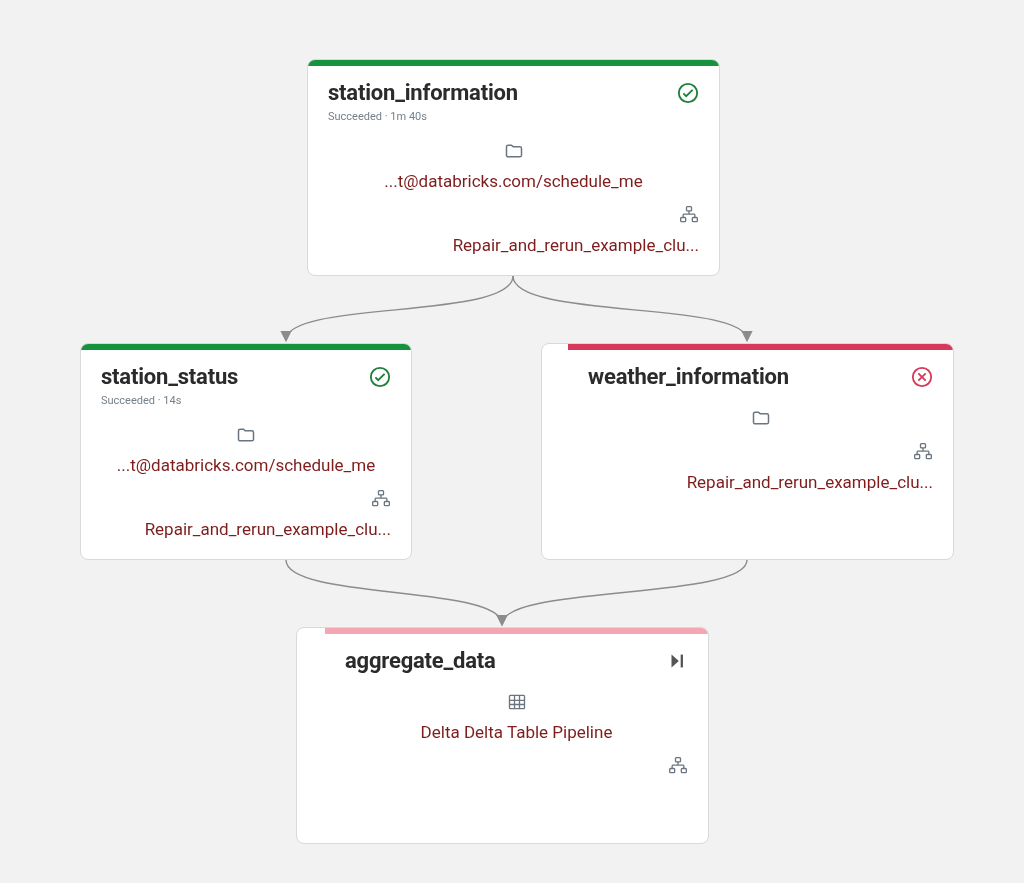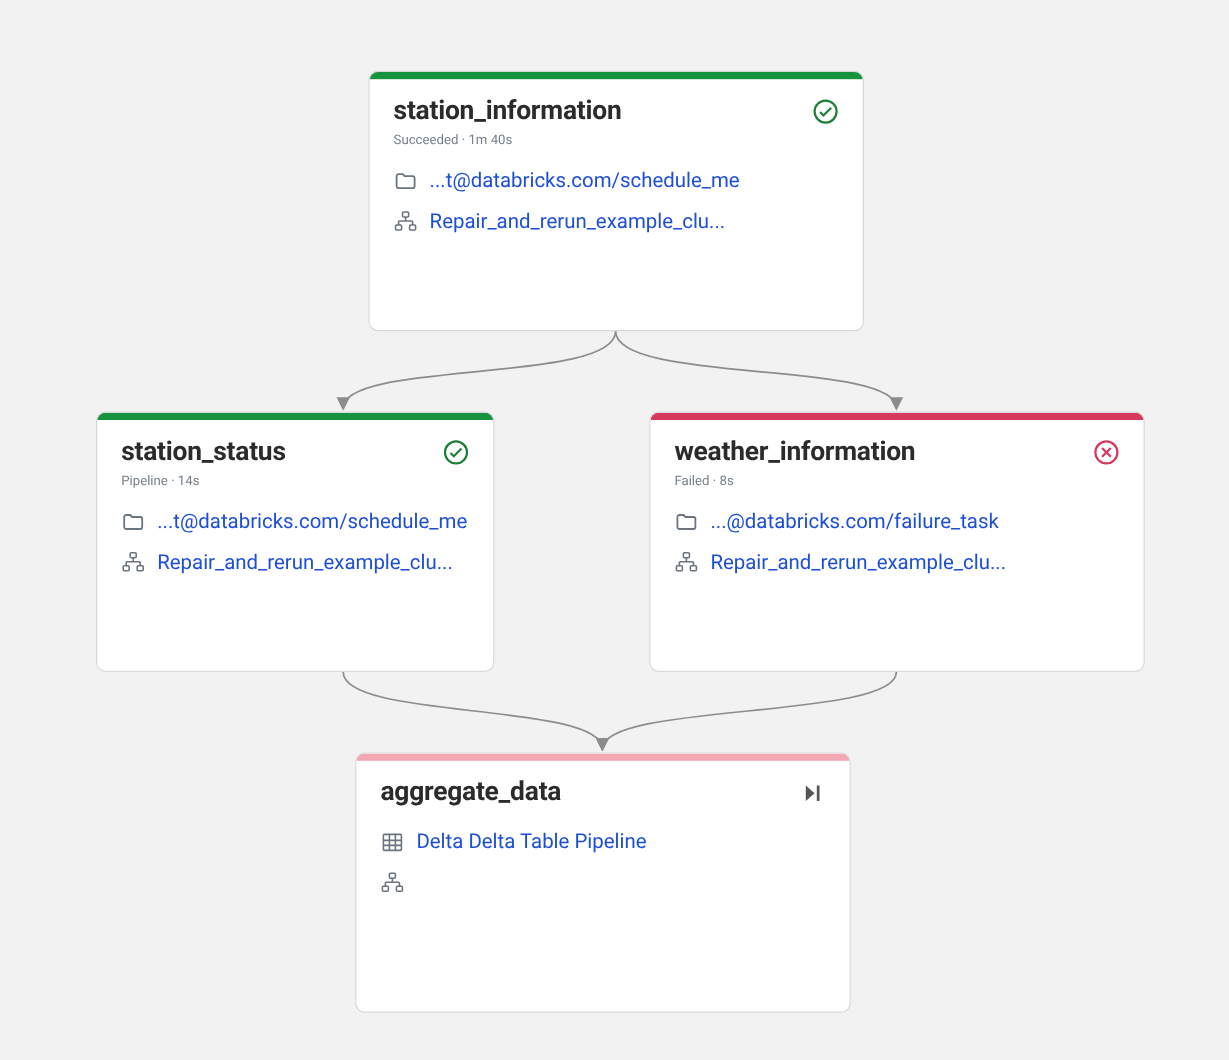--- a/index.html
+++ b/index.html
@@ -64,37 +64,38 @@
     margin-top: 4px;
     font-size: 11px;
     color: #75808b;
   }
   .detail-row {
     display: flex;
     align-items: center;
     gap: 10px;
     margin-top: 18px;
     font-size: 17px;
-    color: #1d4ed8;
+    color: #7f1d1d;
+    flex-direction: column;
   }
   .detail-row + .detail-row {
     margin-top: 14px;
     align-items: flex-end;
   }
   .detail-icon {
     width: 20px;
     height: 20px;
     flex: 0 0 20px;
     color: #6b7580;
   }
   
   #node-station-information { left: 307px; top: 59px;  width: 413px; height: 217px; }
   #node-station-status       { left: 80px;  top: 343px; width: 332px; height: 217px; }
-  #node-weather-information  { left: 541px; top: 343px; width: 413px; height: 217px; }
-  #node-aggregate-data       { left: 296px; top: 627px; width: 413px; height: 217px; }
+  #node-weather-information  { left: 541px; top: 343px; width: 413px; height: 217px; padding-left: 26px; }
+  #node-aggregate-data       { left: 296px; top: 627px; width: 413px; height: 217px; padding-left: 28px; }
 </style>
 </head>
 <body>
 
 <div class="canvas">
 
   <svg class="edges" viewBox="0 0 1024 883">
     <defs>
       <marker id="arrow" viewBox="0 0 10 10" refX="8" refY="5" markerWidth="8" markerHeight="8" orient="auto-start-reverse">
         <path d="M 0 0 L 10 5 L 0 10 z" fill="#8c8c8c"></path>
@@ -150,21 +151,21 @@
     <div class="node-inner">
       <div class="title-row">
         <div class="node-title">station_status</div>
         <span class="status-icon">
           <svg viewBox="0 0 24 24" fill="none" stroke="#1e7f3a" stroke-width="2">
             <circle cx="12" cy="12" r="10"></circle>
             <path d="M7 12.5 l3 3 l7 -7"></path>
           </svg>
         </span>
       </div>
-      <div class="status-line">Pipeline · 14s</div>
+      <div class="status-line">Succeeded · 14s</div>
       <div class="detail-row">
         <span class="detail-icon">
           <svg viewBox="0 0 24 24" fill="none" stroke="currentColor" stroke-width="1.8">
             <path d="M3 7 a2 2 0 0 1 2 -2 h4 l2 2 h8 a2 2 0 0 1 2 2 v8 a2 2 0 0 1 -2 2 H5 a2 2 0 0 1 -2 -2 z"></path>
           </svg>
         </span>
         <span>...t@databricks.com/schedule_me</span>
       </div>
       <div class="detail-row">
         <span class="detail-icon">
@@ -185,28 +186,26 @@
     <div class="node-inner">
       <div class="title-row">
         <div class="node-title">weather_information</div>
         <span class="status-icon">
           <svg viewBox="0 0 24 24" fill="none" stroke="#d6395b" stroke-width="2">
             <circle cx="12" cy="12" r="10"></circle>
             <path d="M8 8 L16 16 M16 8 L8 16"></path>
           </svg>
         </span>
       </div>
-      <div class="status-line">Failed · 8s</div>
       <div class="detail-row">
         <span class="detail-icon">
           <svg viewBox="0 0 24 24" fill="none" stroke="currentColor" stroke-width="1.8">
             <path d="M3 7 a2 2 0 0 1 2 -2 h4 l2 2 h8 a2 2 0 0 1 2 2 v8 a2 2 0 0 1 -2 2 H5 a2 2 0 0 1 -2 -2 z"></path>
           </svg>
         </span>
-        <span>...@databricks.com/failure_task</span>
       </div>
       <div class="detail-row">
         <span class="detail-icon">
           <svg viewBox="0 0 24 24" fill="none" stroke="currentColor" stroke-width="1.6">
             <rect x="9" y="2" width="6" height="5" rx="1"></rect>
             <rect x="2" y="15" width="6" height="5" rx="1"></rect>
             <rect x="16" y="15" width="6" height="5" rx="1"></rect>
             <path d="M12 7 v4 M12 11 h-7 M12 11 h7 M5 11 v4 M19 11 v4"></path>
           </svg>
         </span>

